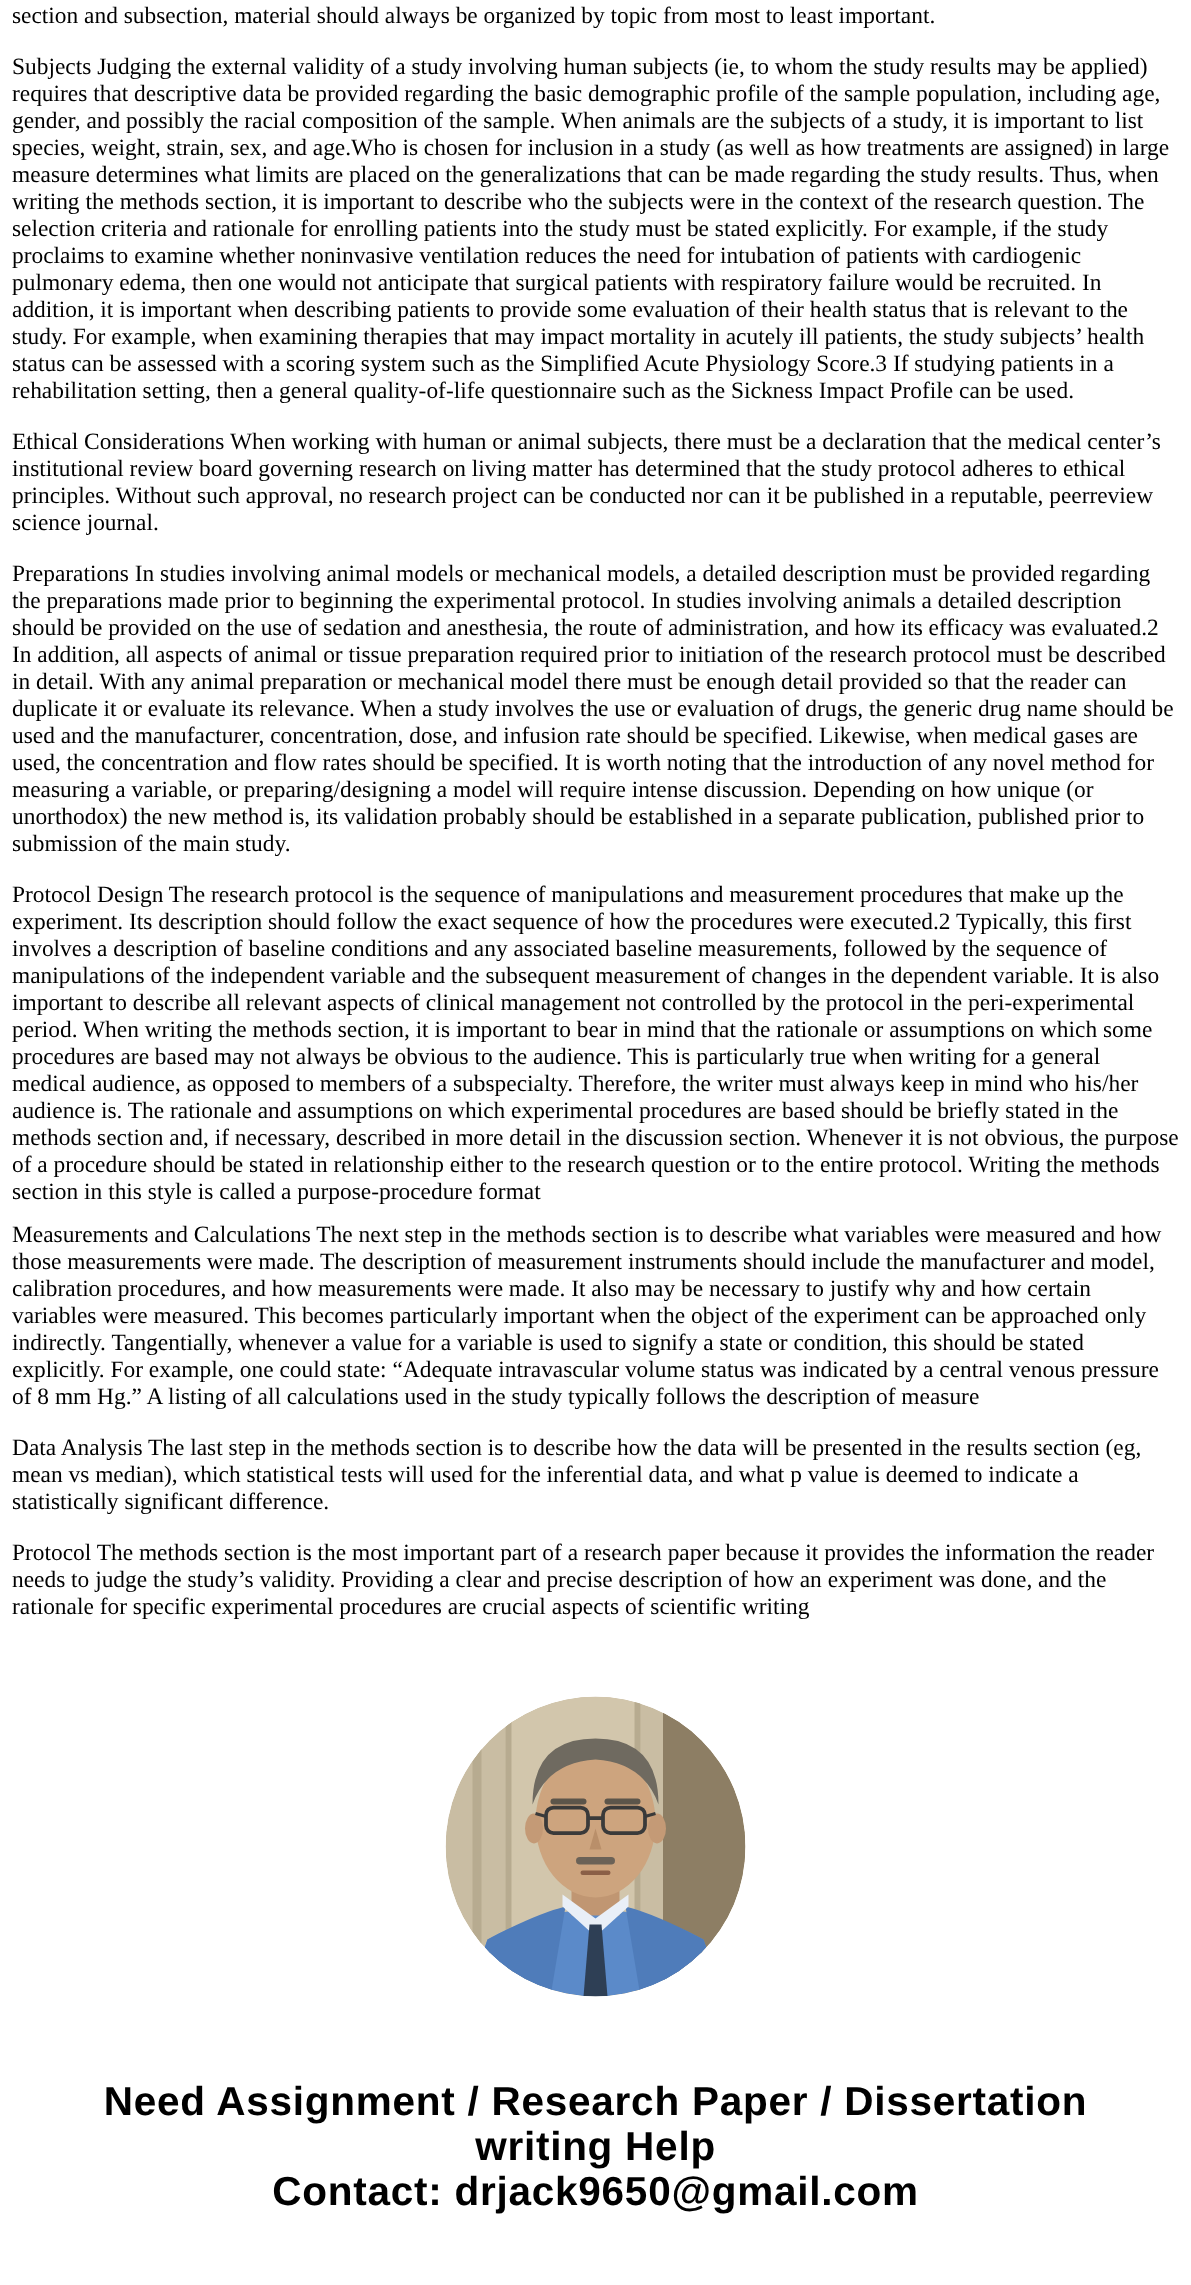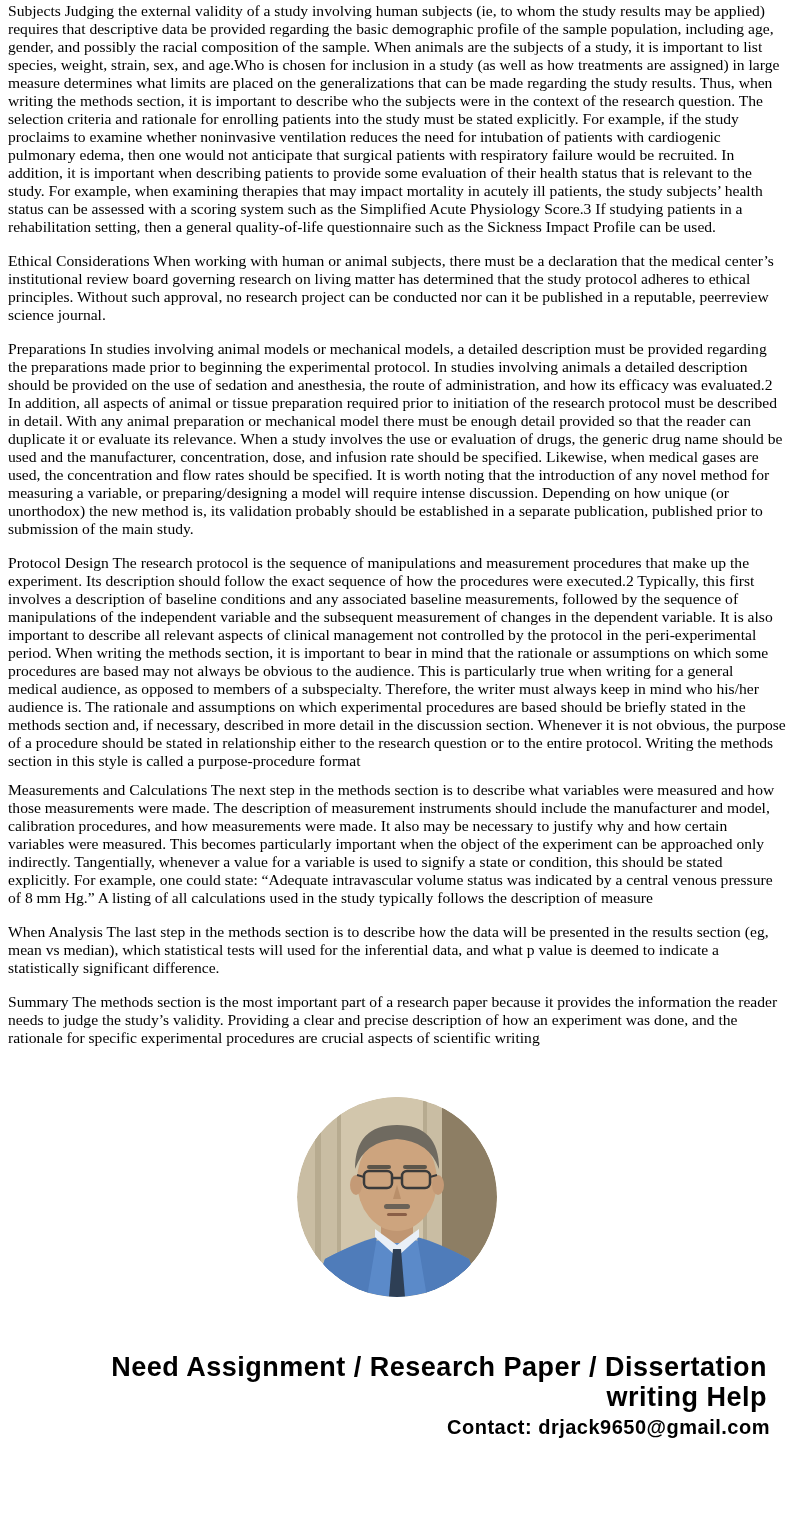--- a/index.html
+++ b/index.html
@@ -34,58 +34,59 @@
     margin: 50px 0 55px 0;
   }
   .avatar {
     width: 200px;
     height: 200px;
     border-radius: 50%;
     overflow: hidden;
     display: block;
   }
   .footer {
-    text-align: right;
+    text-align: center;
     font-family: "Liberation Sans", sans-serif;
     font-weight: bold;
     padding: 0 16px;
   }
   .footer-heading {
     font-size: 27px;
     line-height: 30px;
     letter-spacing: 0.5px;
     margin: 0 auto;
     max-width: 740px;
   }
   .footer-contact {
-    font-size: 20px;
+    font-size: 27px;
     line-height: 30px;
     letter-spacing: 0.5px;
     margin-top: 0;
   }
 </style>
 </head>
 <body>
 
 <div class="doc">
 
+  <p class="para"><span>section and subsection, material should always be organized by topic from most to least important.</span></p>
 
   <p class="para"><b class="lead">Subjects</b> <span>Judging the external validity of a study involving human subjects (ie, to whom the study results may be applied) requires that descriptive data be provided regarding the basic demographic profile of the sample population, including age, gender, and possibly the racial composition of the sample. When animals are the subjects of a study, it is important to list species, weight, strain, sex, and age.Who is chosen for inclusion in a study (as well as how treatments are assigned) in large measure determines what limits are placed on the generalizations that can be made regarding the study results. Thus, when writing the methods section, it is important to describe who the subjects were in the context of the research question. The selection criteria and rationale for enrolling patients into the study must be stated explicitly. For example, if the study proclaims to examine whether noninvasive ventilation reduces the need for intubation of patients with cardiogenic pulmonary edema, then one would not anticipate that surgical patients with respiratory failure would be recruited. In addition, it is important when describing patients to provide some evaluation of their health status that is relevant to the study. For example, when examining therapies that may impact mortality in acutely ill patients, the study subjects’ health status can be assessed with a scoring system such as the Simplified Acute Physiology Score.3 If studying patients in a rehabilitation setting, then a general quality-of-life questionnaire such as the Sickness Impact Profile can be used.</span></p>
 
   <p class="para"><b class="lead">Ethical Considerations</b> <span>When working with human or animal subjects, there must be a declaration that the medical center’s institutional review board governing research on living matter has determined that the study protocol adheres to ethical principles. Without such approval, no research project can be conducted nor can it be published in a reputable, peerreview science journal.</span></p>
 
   <p class="para"><b class="lead">Preparations</b> <span>In studies involving animal models or mechanical models, a detailed description must be provided regarding the preparations made prior to beginning the experimental protocol. In studies involving animals a detailed description should be provided on the use of sedation and anesthesia, the route of administration, and how its efficacy was evaluated.2 In addition, all aspects of animal or tissue preparation required prior to initiation of the research protocol must be described in detail. With any animal preparation or mechanical model there must be enough detail provided so that the reader can duplicate it or evaluate its relevance. When a study involves the use or evaluation of drugs, the generic drug name should be used and the manufacturer, concentration, dose, and infusion rate should be specified. Likewise, when medical gases are used, the concentration and flow rates should be specified. It is worth noting that the introduction of any novel method for measuring a variable, or preparing/designing a model will require intense discussion. Depending on how unique (or unorthodox) the new method is, its validation probably should be established in a separate publication, published prior to submission of the main study.</span></p>
 
   <p class="para flush"><b class="lead">Protocol Design</b> <span>The research protocol is the sequence of manipulations and measurement procedures that make up the experiment. Its description should follow the exact sequence of how the procedures were executed.2 Typically, this first involves a description of baseline conditions and any associated baseline measurements, followed by the sequence of manipulations of the independent variable and the subsequent measurement of changes in the dependent variable. It is also important to describe all relevant aspects of clinical management not controlled by the protocol in the peri-experimental period. When writing the methods section, it is important to bear in mind that the rationale or assumptions on which some procedures are based may not always be obvious to the audience. This is particularly true when writing for a general medical audience, as opposed to members of a subspecialty. Therefore, the writer must always keep in mind who his/her audience is. The rationale and assumptions on which experimental procedures are based should be briefly stated in the methods section and, if necessary, described in more detail in the discussion section. Whenever it is not obvious, the purpose of a procedure should be stated in relationship either to the research question or to the entire protocol. Writing the methods section in this style is called a purpose-procedure format</span></p>
 
   <p class="para"><b class="lead">Measurements and Calculations</b> <span>The next step in the methods section is to describe what variables were measured and how those measurements were made. The description of measurement instruments should include the manufacturer and model, calibration procedures, and how measurements were made. It also may be necessary to justify why and how certain variables were measured. This becomes particularly important when the object of the experiment can be approached only indirectly. Tangentially, whenever a value for a variable is used to signify a state or condition, this should be stated explicitly. For example, one could state: “Adequate intravascular volume status was indicated by a central venous pressure of 8 mm Hg.” A listing of all calculations used in the study typically follows the description of measure</span></p>
 
-  <p class="para"><b class="lead">When Analysis</b> <span>The last step in the methods section is to describe how the data will be presented in the results section (eg, mean vs median), which statistical tests will used for the inferential data, and what p value is deemed to indicate a statistically significant difference.</span></p>
+  <p class="para"><b class="lead">Data Analysis</b> <span>The last step in the methods section is to describe how the data will be presented in the results section (eg, mean vs median), which statistical tests will used for the inferential data, and what p value is deemed to indicate a statistically significant difference.</span></p>
 
-  <p class="para"><b class="lead">Summary</b> <span>The methods section is the most important part of a research paper because it provides the information the reader needs to judge the study’s validity. Providing a clear and precise description of how an experiment was done, and the rationale for specific experimental procedures are crucial aspects of scientific writing</span></p>
+  <p class="para"><b class="lead">Protocol</b> <span>The methods section is the most important part of a research paper because it provides the information the reader needs to judge the study’s validity. Providing a clear and precise description of how an experiment was done, and the rationale for specific experimental procedures are crucial aspects of scientific writing</span></p>
 
   <div class="avatar-wrap">
     <span class="avatar">
       <svg viewBox="0 0 200 200" width="200" height="200" xmlns="http://www.w3.org/2000/svg">
         <defs>
           <clipPath id="circleClip">
               <circle cx="100" cy="100" r="100"></circle>
             </clipPath>
         </defs>
         <g clip-path="url(#circleClip)">

